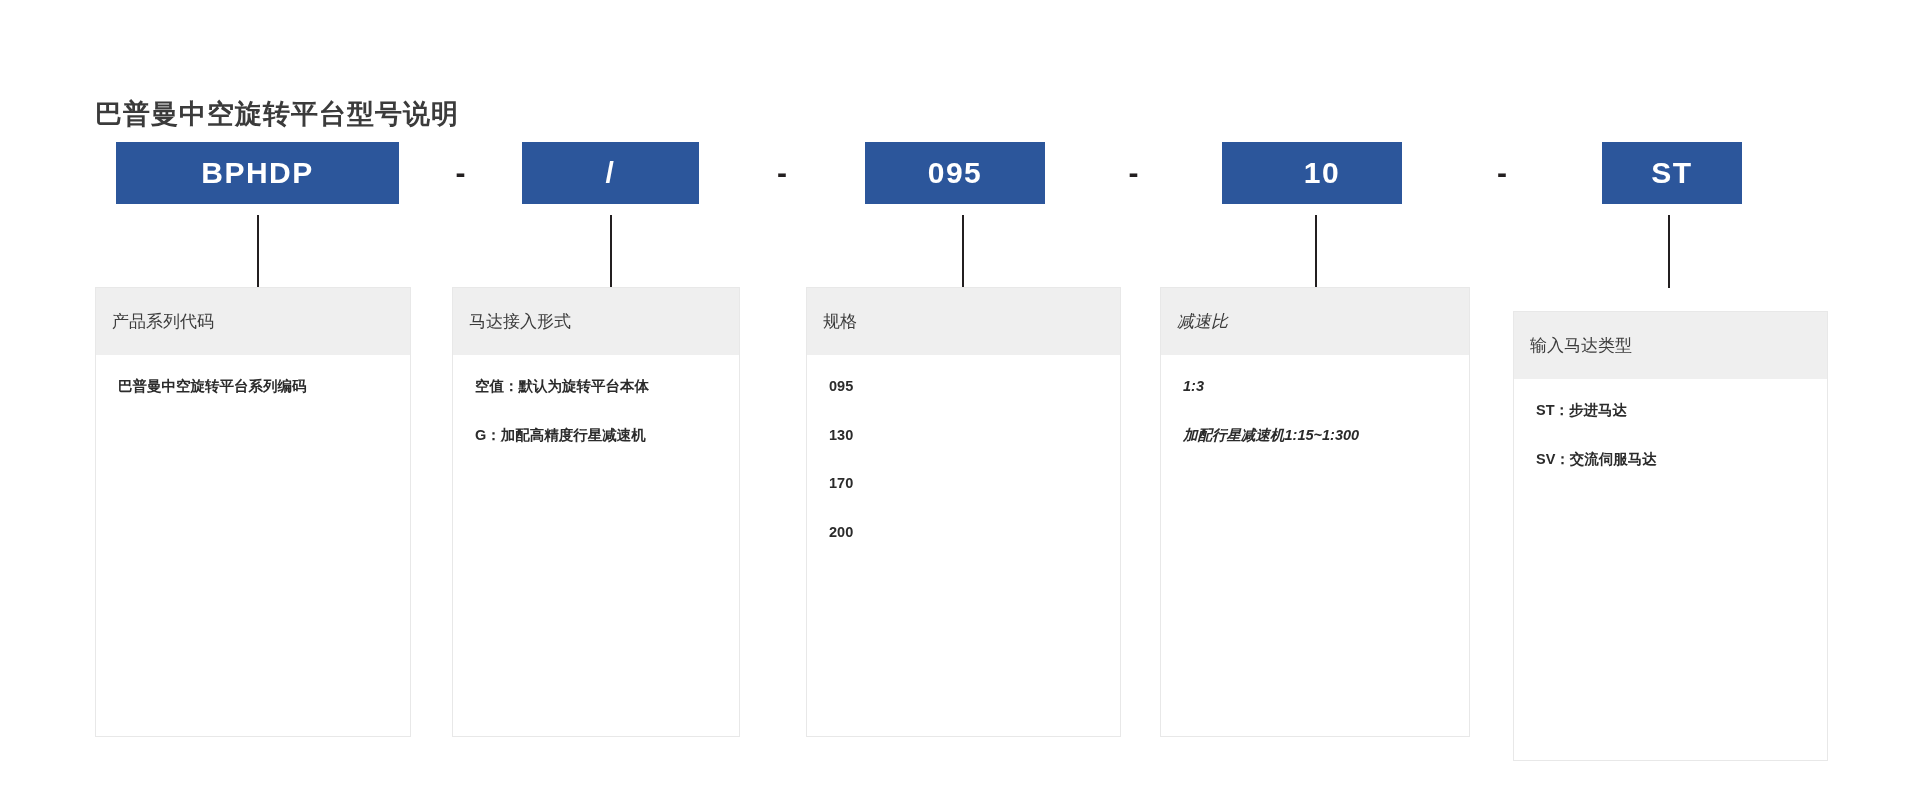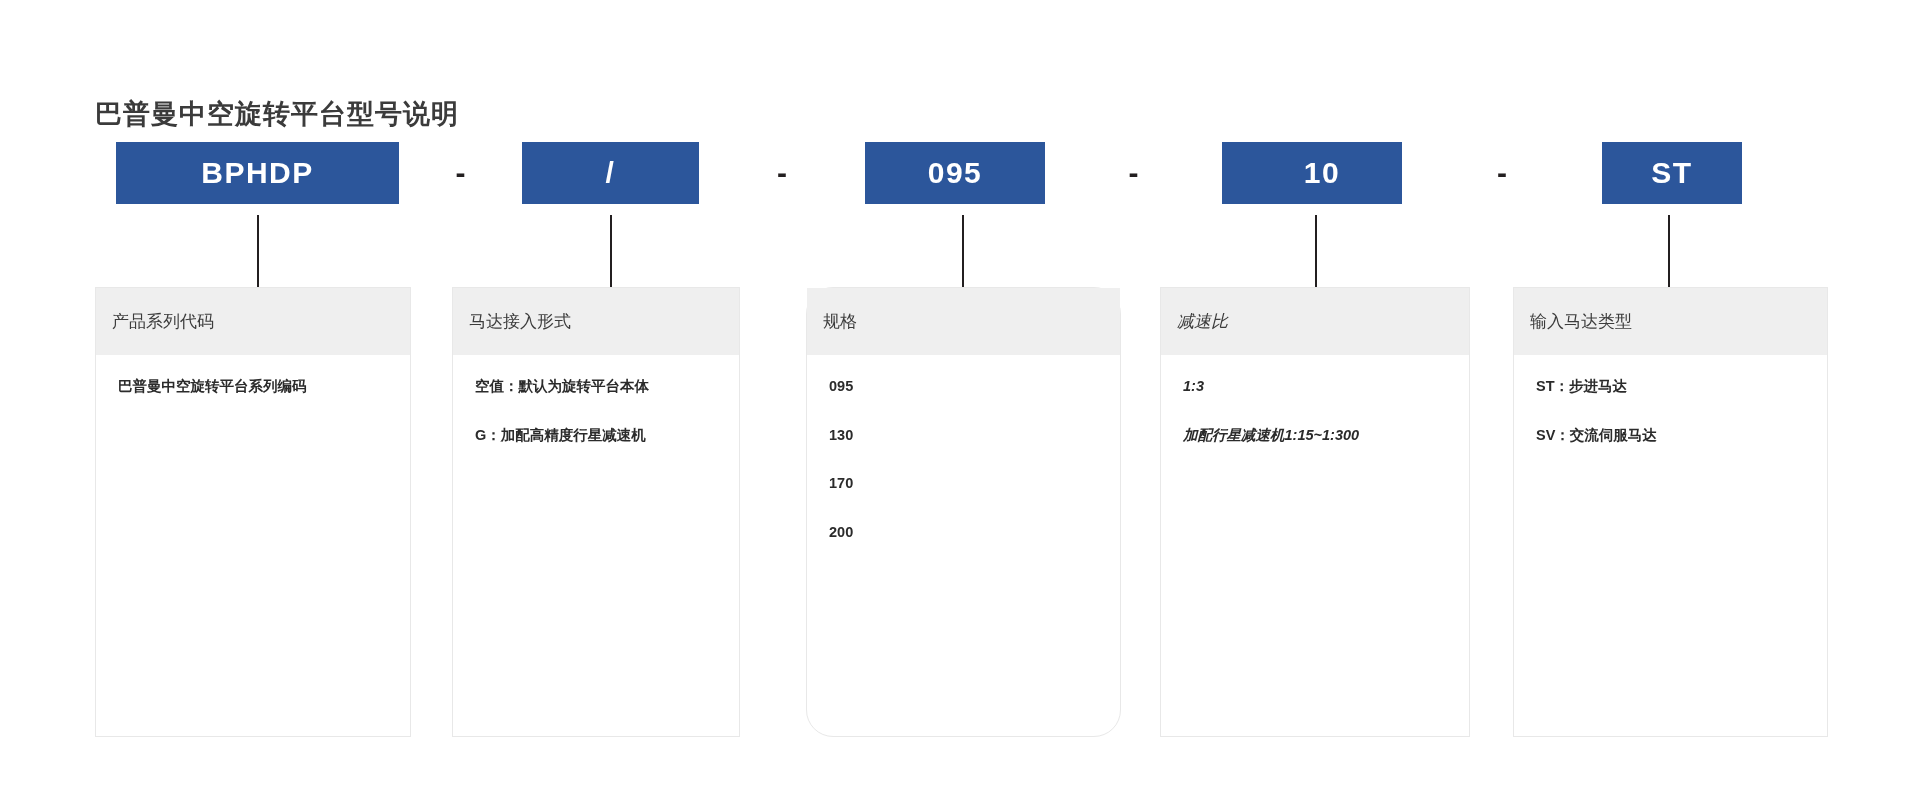--- a/index.html
+++ b/index.html
@@ -113,23 +113,23 @@
     font-size: 14.5px;
     font-weight: bold;
     color: #2b2b2b;
     line-height: 1.35;
     margin-bottom: 29px;
     white-space: nowrap;
   }
 
   .panel-0 { left: 95px;   width: 316px; }
   .panel-1 { left: 452px;  width: 288px; }
-  .panel-2 { left: 806px;  width: 315px; border-radius: 27px; }
+  .panel-2 { left: 806px;  width: 315px; }
   .panel-3 { left: 1160px; width: 310px; font-style: italic; }
-  .panel-4 { left: 1513px; width: 315px; }
+  .panel-4 { left: 1513px; width: 315px; margin-top: 24px; }
 </style>
 </head>
 <body>
 
 <div class="page">
 
   <div class="page-title">巴普曼中空旋转平台型号说明</div>
 
   <div class="code-row">
 

